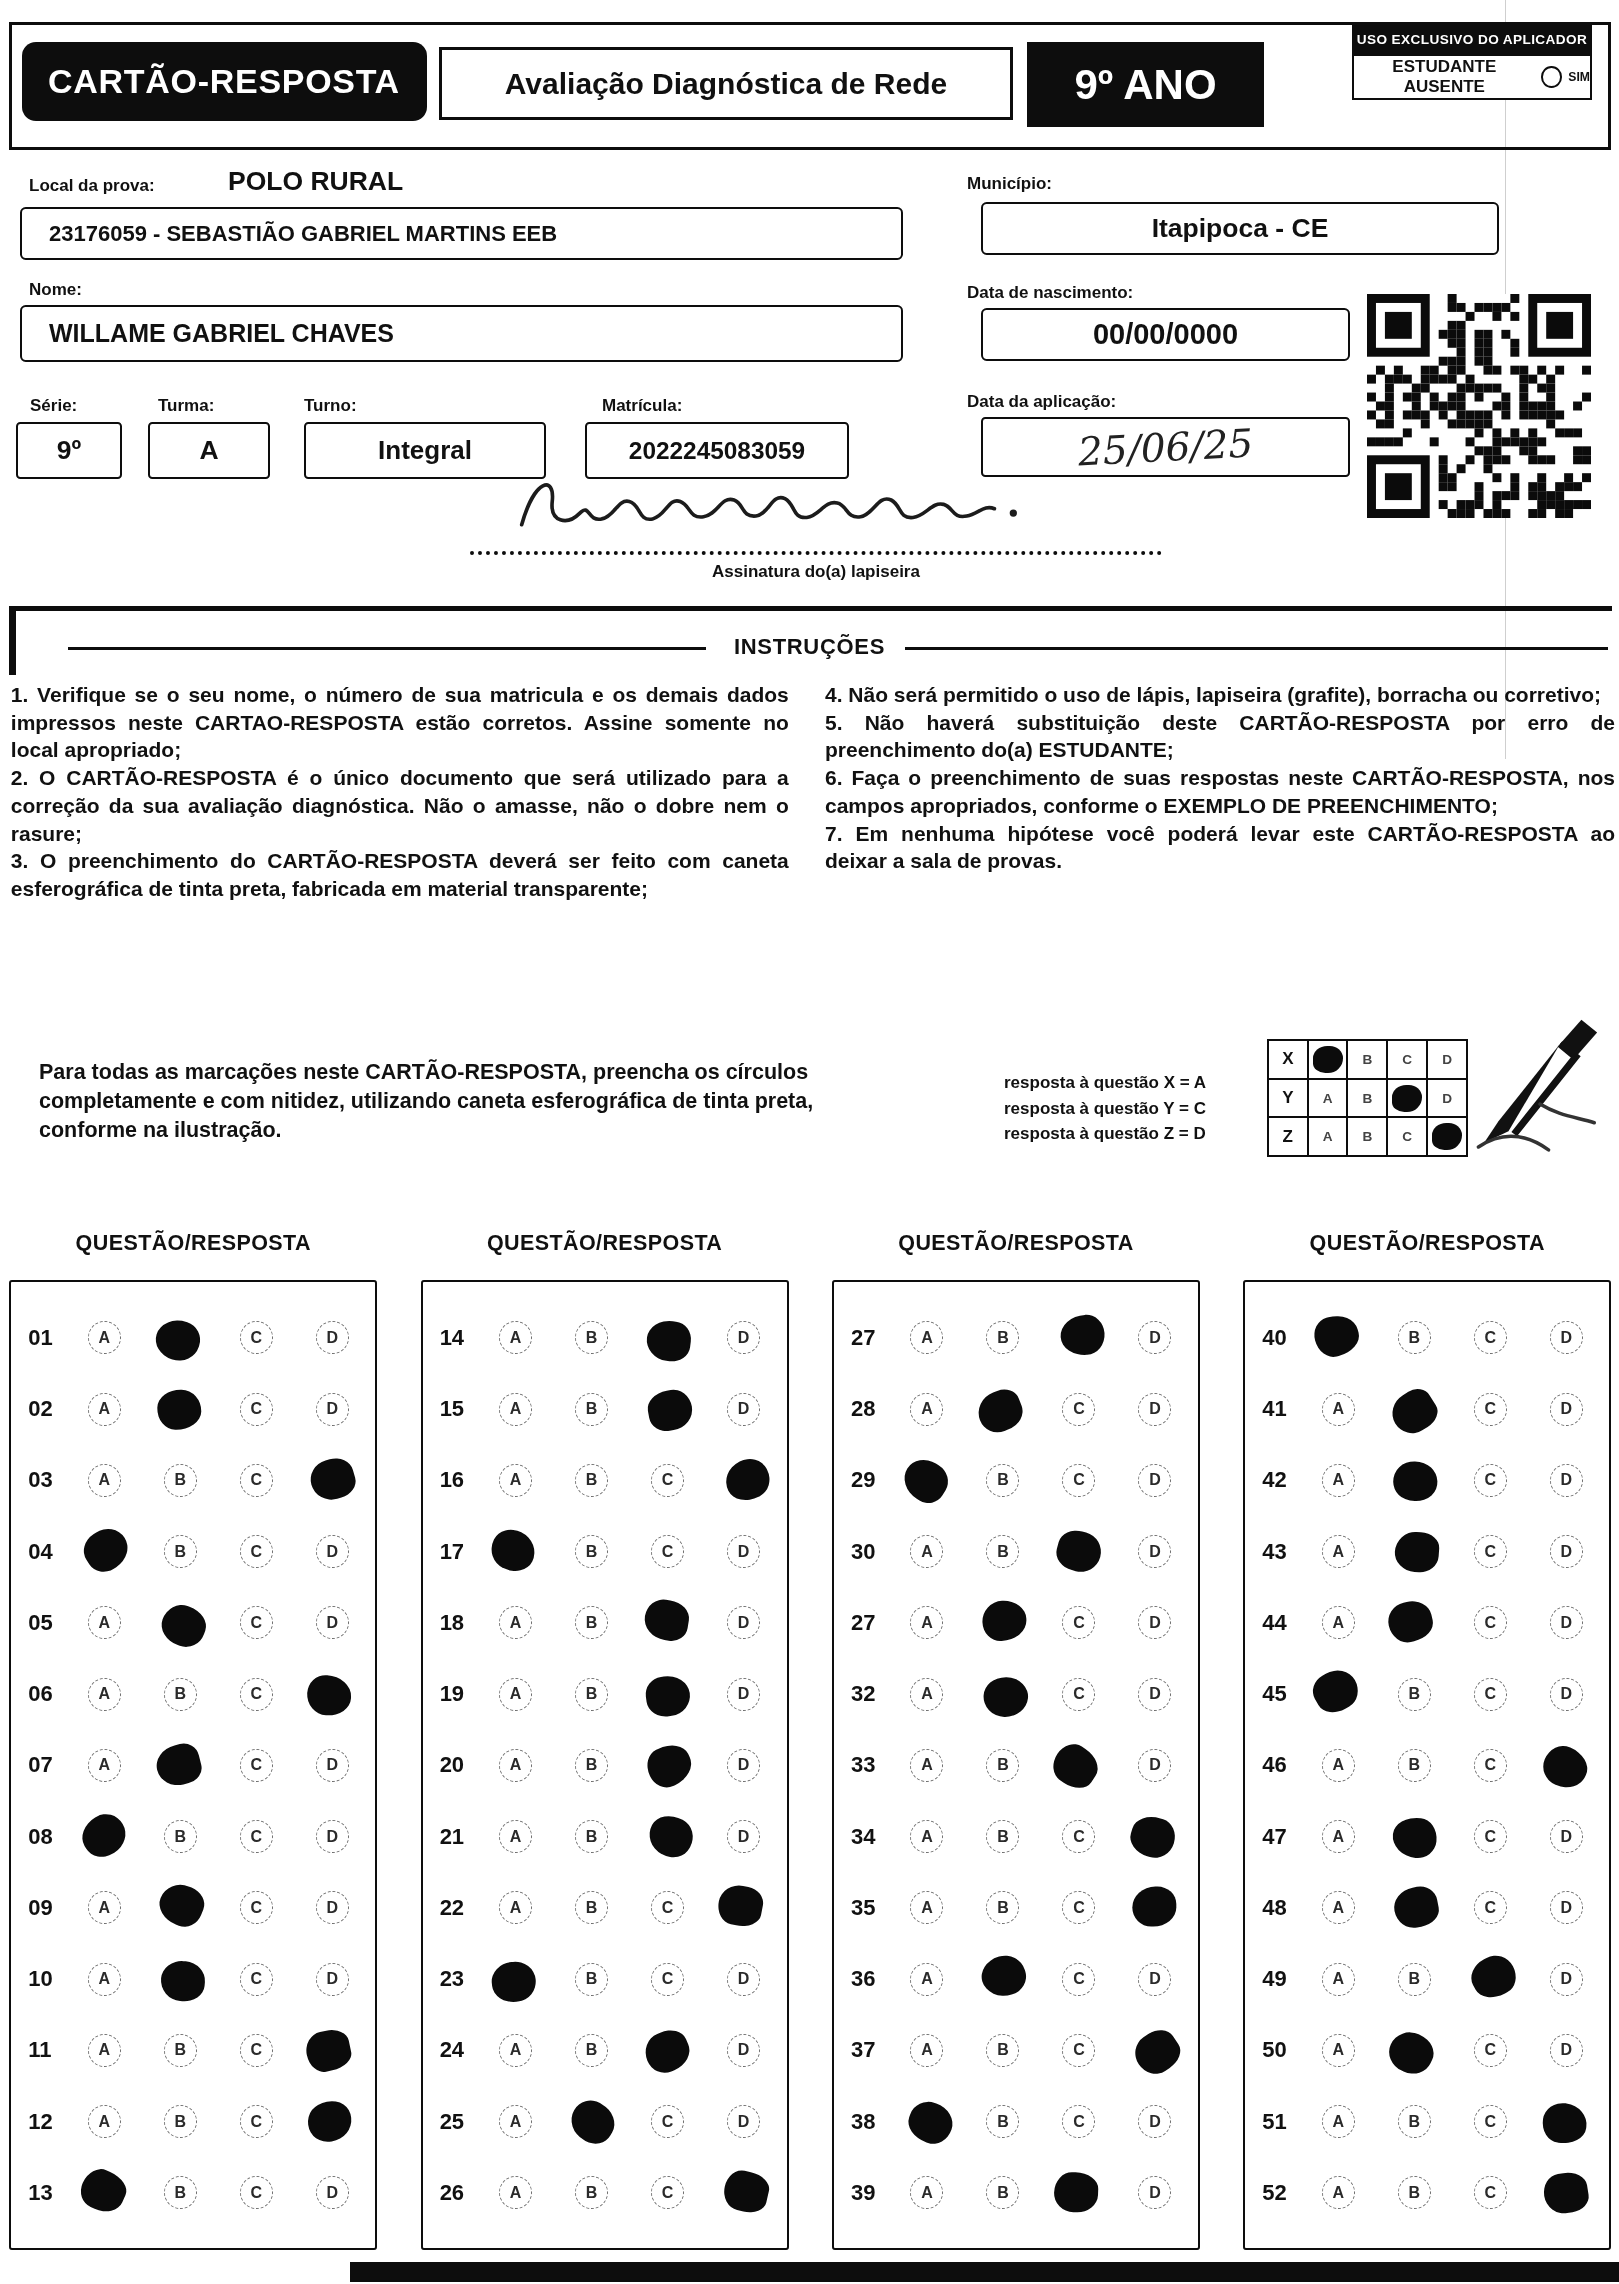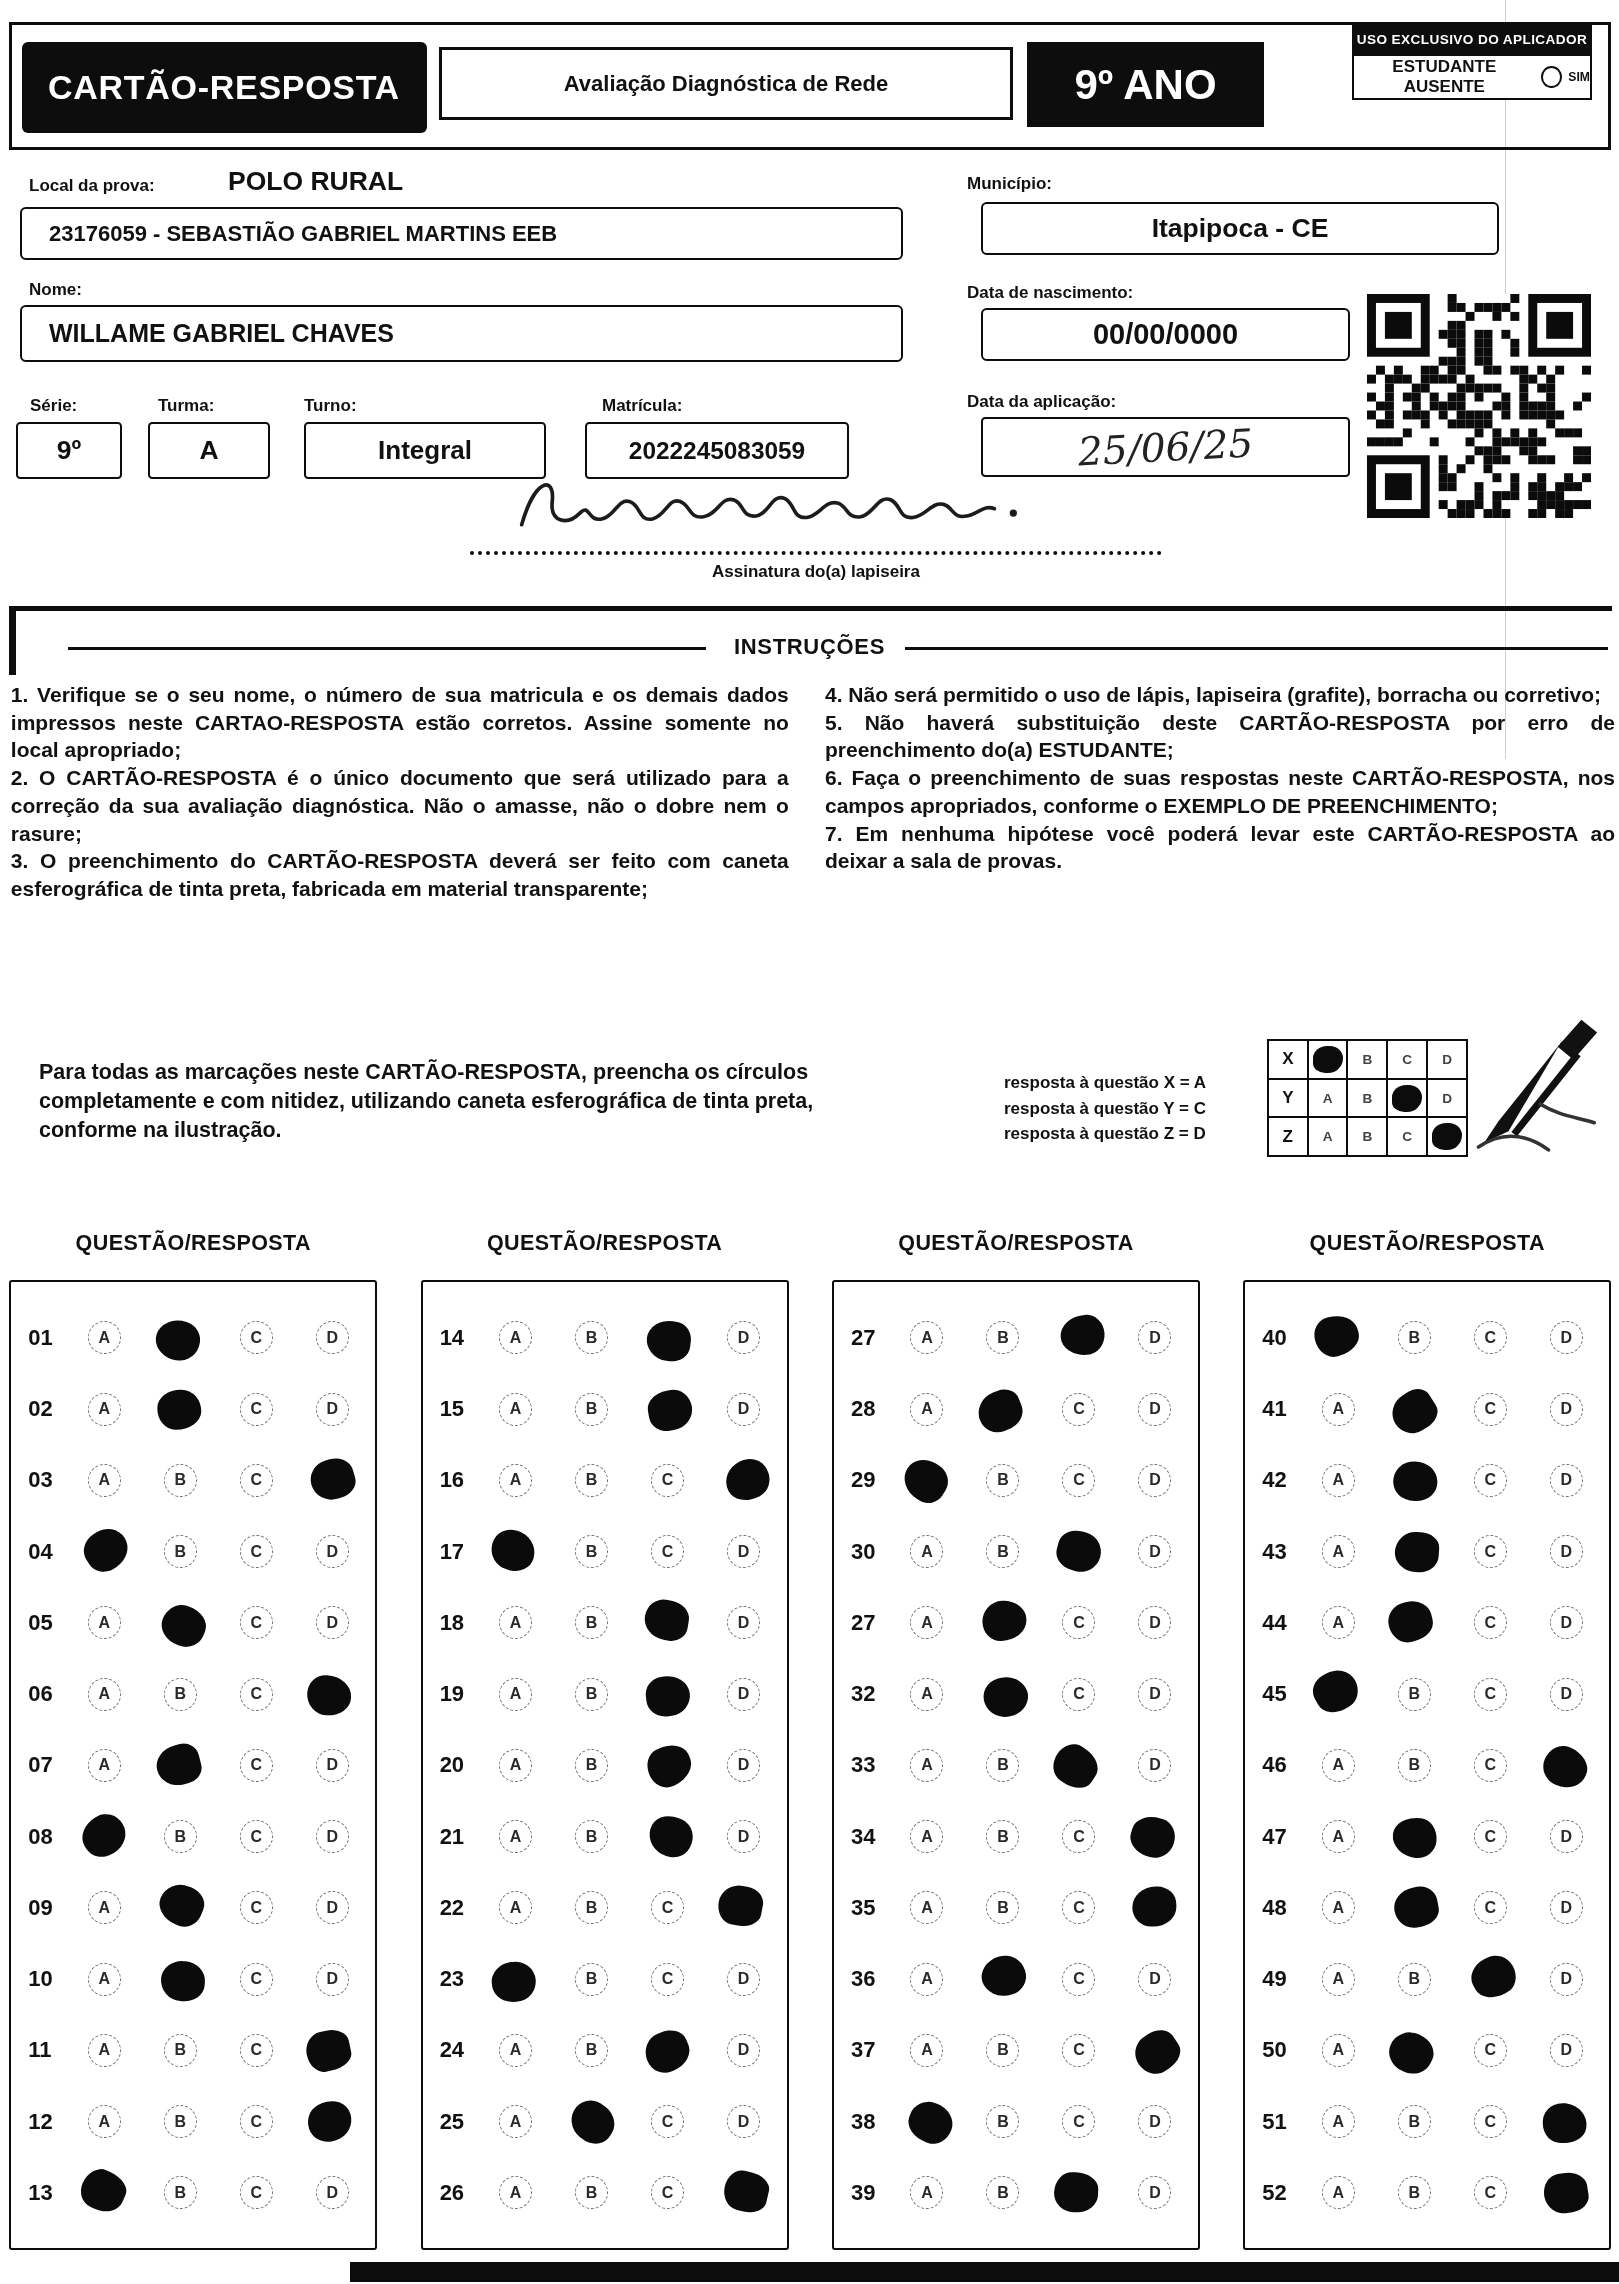--- a/index.html
+++ b/index.html
@@ -8,22 +8,22 @@
   .page{position:relative;width:1619px;height:2284px;background:#fff;overflow:hidden;}
   .abs{position:absolute;}
   .cbox{display:flex;align-items:center;justify-content:center;}
   .blackbox{background:#0d0d0d;color:#fff;font-weight:bold;}
   .fieldbox{border:2.9px solid #0d0d0d;border-radius:5.7px;background:#fff;font-weight:bold;}
   .flabel{font-size:17px;font-weight:bold;}
 
   #fold-line{left:1505px;top:0;width:1.4px;height:759px;background:#cfcfcf;}
 
   #header-frame{left:8.6px;top:21.5px;width:1602px;height:128px;border:3.6px solid #0d0d0d;}
-  #card-title{left:21.5px;top:42px;width:405px;height:91px;font-size:34px;letter-spacing:0.7px;border-radius:6px;}
-  #exam-title{left:439px;top:47px;width:574px;height:73px;border:3.6px solid #0d0d0d;font-size:22px;font-weight:bold;background:#fff;}
+  #card-title{left:21.5px;top:42px;width:405px;height:79px;font-size:34px;letter-spacing:0.7px;border-radius:14px;}
+  #exam-title{left:439px;top:47px;width:574px;height:73px;border:3.6px solid #0d0d0d;font-size:30px;font-weight:bold;background:#fff;}
   #grade-box{left:1027px;top:42px;width:237px;height:85px;font-size:42px;}
   #aplicador-bar{left:1352px;top:24px;width:240px;height:30px;font-size:13.6px;letter-spacing:0.4px;}
   #absent-box{left:1352px;top:54px;width:240px;height:46px;border:2.2px solid #0d0d0d;background:#fff;gap:6.5px;font-size:17px;font-weight:bold;text-align:center;}
   #absent-circle{width:21.5px;height:21.5px;border:2.2px solid #0d0d0d;border-radius:50%;display:inline-block;}
   #absent-sim{font-size:12.2px;}
 
   #local-label{left:29px;top:176px;}
   #local-value{left:228px;top:166px;font-size:26.5px;font-weight:bold;}
   #school-box{left:20px;top:207px;width:883px;height:53px;display:flex;align-items:center;padding-left:27px;font-size:22px;}
   #municipio-label{left:967px;top:174px;}

